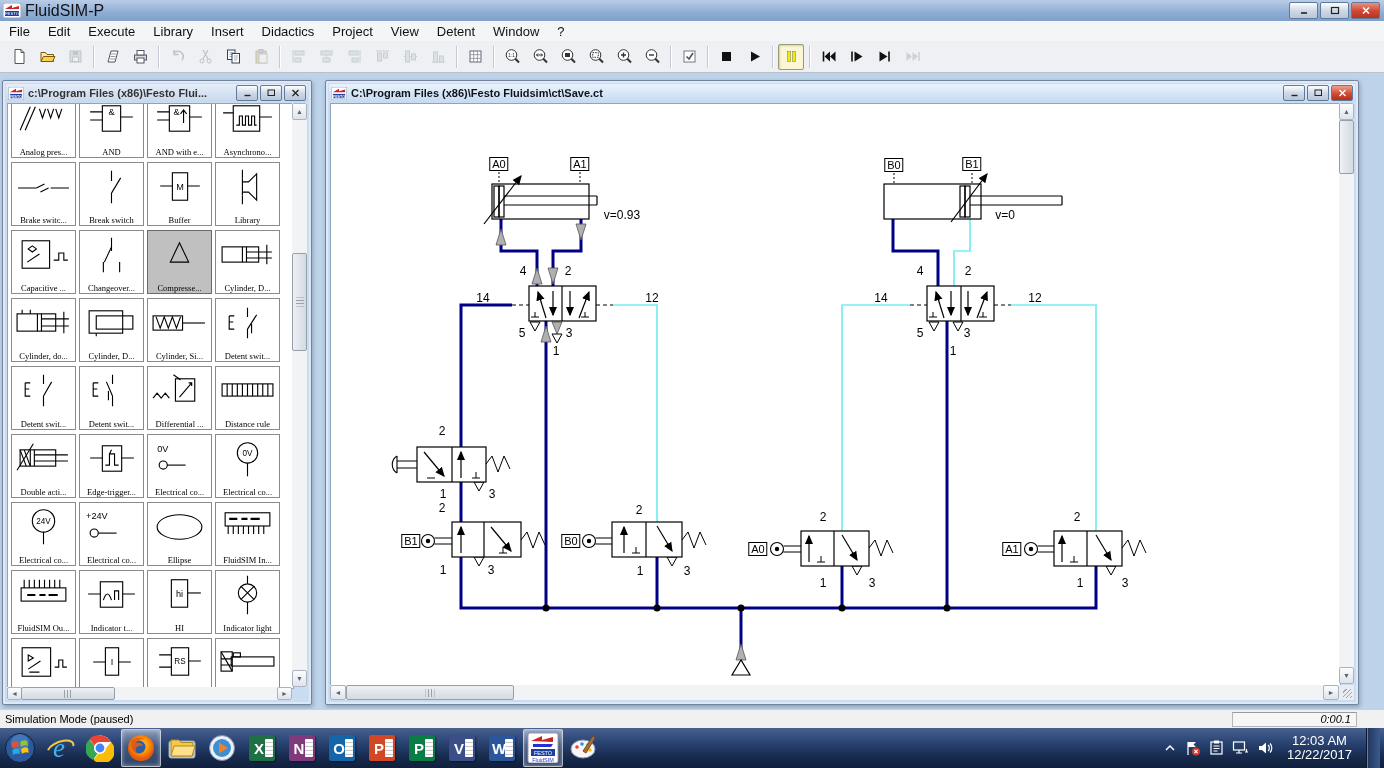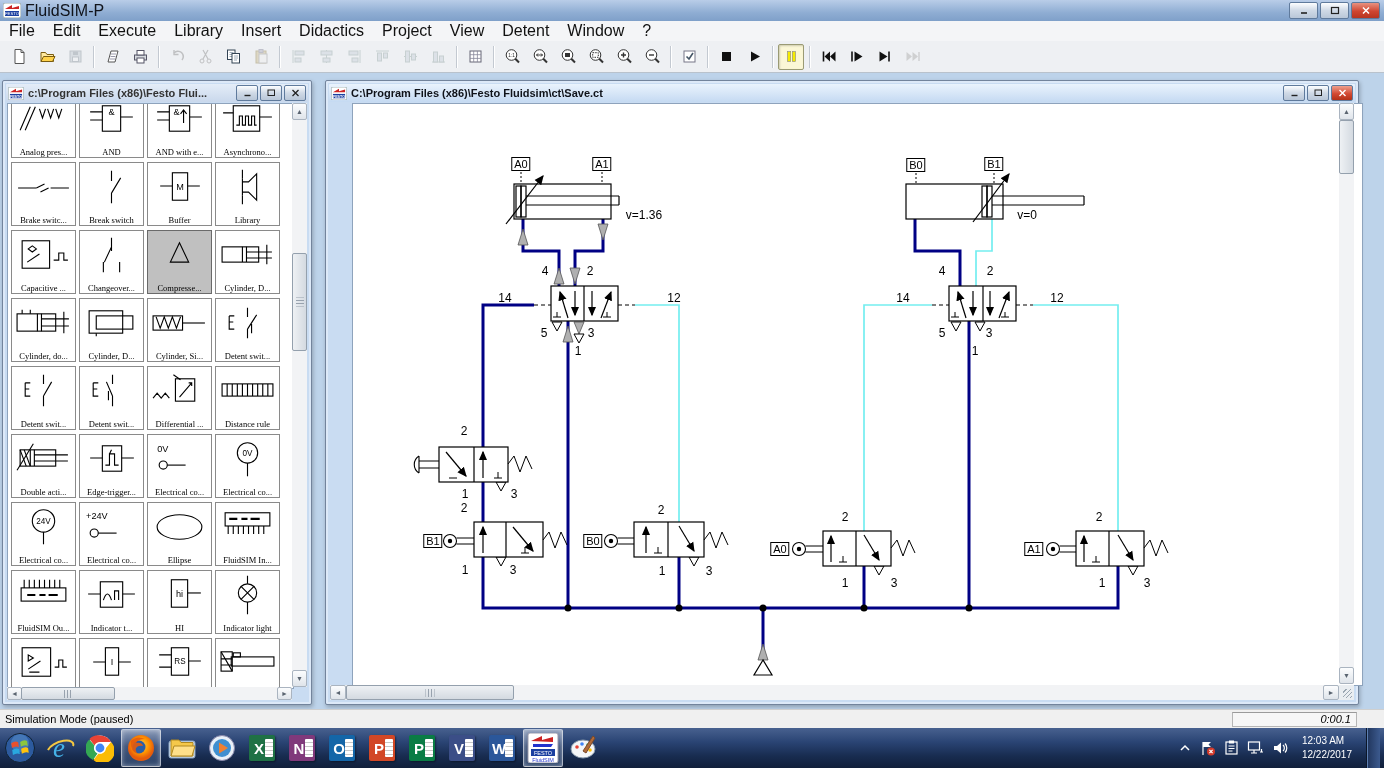--- a/index.html
+++ b/index.html
@@ -10,21 +10,21 @@
     background:linear-gradient(#b9cde8,#8fadd3 60%,#7fa0c9);display:flex;align-items:center;
     border-bottom:1px solid #6e8cb0;}
   .titlebar .appicon{width:18px;height:15px;margin:0 4px 0 3px;}
   .titlebar .ttl{font-size:16px;color:#10131a;}
   .winctl{margin-left:auto;display:flex;gap:2px;padding-right:4px;}
   .wbtn{width:27px;height:15px;border:1px solid #5f7a9c;border-radius:2px;
     background:linear-gradient(#fdfeff,#cfd9e6 50%,#b9c7d8);display:flex;align-items:center;justify-content:center;}
   .wbtn svg{display:block}
   .wbtn.red{background:linear-gradient(#e89180,#cf4631 55%,#b83520);}
   .menubar{position:absolute;top:21px;left:0;right:0;height:20px;background:#f4f5f7;
-    border-bottom:1px solid #d9dce1;display:flex;align-items:center;font-size:16px;color:#111;}
+    border-bottom:1px solid #d9dce1;display:flex;align-items:center;font-size:13px;color:#111;}
   .mitem{padding:2px 9px;}
   .toolbar{position:absolute;top:41px;left:0;right:0;height:31px;background:#eef0f3;
     border-bottom:1px solid #b9c2cc;display:flex;align-items:center;padding-left:5px;}
   .tbtn{width:24px;height:24px;margin:0 1px;display:flex;align-items:center;justify-content:center;border:1px solid transparent;border-radius:2px;}
   .tbtn.disabled{opacity:.45;}
   .tbtn.active{background:#fbf7d6;border:1px solid #9a9a74;box-shadow:inset 1px 1px 2px rgba(0,0,0,.18);}
   .tsep{width:1px;height:22px;background:#c3c9d1;box-shadow:1px 0 0 #ffffff;margin:0 4px;}
   
   .mdi{position:absolute;top:73px;left:0;right:0;bottom:58px;background:#bdd3ea;}
   .win{position:absolute;background:#c9dcf2;border:1px solid #73849c;border-radius:2px;
@@ -41,21 +41,21 @@
   #libwin{left:2px;top:7px;width:308px;height:623px;}
   #libgrid-clip{position:absolute;left:4px;top:22px;width:285px;height:584px;background:#fff;overflow:hidden;border:1px solid #8ea3bc;}
   #libgrid{position:absolute;left:3px;top:-10px;display:grid;grid-template-columns:repeat(4,65px);grid-auto-rows:64px;gap:4px 3px;}
   .cell{position:relative;border:1px solid #8a8a8a;background:#fff;}
   .cell.selected{background:#c0c0c0;border-color:#6a6a6a;}
   .cell svg{position:absolute;left:1px;top:1px;width:61px;height:46px;}
   .cell .lbl{position:absolute;bottom:0px;left:0;right:0;text-align:center;font-size:8.5px;color:#000;
     white-space:nowrap;overflow:hidden;font-family:Liberation Serif, serif;}
   
   #cirwin{left:325px;top:7px;width:1032px;height:623px;}
-  #canvas{position:absolute;left:4px;top:22px;width:1009px;height:581px;background:#fff;border:1px solid #8ea3bc;margin-left:22px;}
+  #canvas{position:absolute;left:4px;top:22px;width:1009px;height:581px;background:#fff;border:1px solid #8ea3bc;}
   #canvas svg{position:absolute;left:0;top:0;}
   .clab{position:absolute;transform:translate(-50%,-50%);font-size:12px;color:#000;white-space:nowrap;}
   .clab.box{border:1px solid #000;background:#fff;font-size:11px;line-height:12px;padding:0 2px;}
   
   .sb{position:absolute;background:#f2f3f5;}
   .sbarr{position:absolute;display:flex;align-items:center;justify-content:center;color:#5a6470;
     background:linear-gradient(#fcfdfe,#dfe4ea);border:1px solid #aab4c0;border-radius:2px;font-size:7px;}
   .sbthumb{position:absolute;background:linear-gradient(90deg,#eef1f4,#d4dae1);border:1px solid #94a0ad;border-radius:2px;}
   .sbthumb.h{background:linear-gradient(#eef1f4,#d4dae1);}
   .grip{position:absolute;left:50%;top:50%;transform:translate(-50%,-50%);width:9px;height:8px;
@@ -73,21 +73,21 @@
   .taskbar{position:absolute;left:0;right:0;bottom:0;height:40px;display:flex;align-items:center;
     background:linear-gradient(#48618f,#2a4474 35%,#182c50 70%,#101f3a);}
   .titem{width:38px;height:36px;margin:0 1px;border-radius:2px;display:flex;align-items:center;justify-content:center;flex:0 0 auto;}
   .titem.active{background:linear-gradient(rgba(255,255,255,.38),rgba(255,255,255,.14) 45%,rgba(120,160,220,.30));
     border:1px solid rgba(255,255,255,.6);box-shadow:inset 0 0 5px rgba(255,255,255,.45);}
   .otile{width:26px;height:26px;border-radius:2px;color:#fff;font-weight:bold;font-size:15px;
     display:flex;align-items:center;justify-content:center;position:relative;box-shadow:1px 1px 2px rgba(0,0,0,.4);}
   .otile .pg{position:absolute;right:2px;top:4px;width:8px;height:18px;background:#fff;border-radius:1px;
     background-image:repeating-linear-gradient(#fff 0 3px,#c8c8c8 3px 4px);}
   .tray{margin-left:auto;display:flex;align-items:center;gap:8px;padding-right:4px;color:#fff;}
-  .clock{font-size:10px;line-height:14px;text-align:left;color:#fff;padding:0 6px;}
+  .clock{font-size:13px;line-height:14px;text-align:center;color:#fff;padding:0 6px;}
   .showdesk{width:13px;height:40px;background:linear-gradient(90deg,#20355c,#3c5a8e);
     border-left:1px solid #0b1628;box-shadow:inset 1px 0 0 #5d7fb2;}
 </style>
 </head>
 <body>
 
 <div id="screen">
 
   <div class="titlebar">
     <svg class="appicon" viewBox="0 0 18 15">
@@ -923,21 +923,21 @@
               <circle cx="700" cy="445" r="6.5" stroke-width="1.1"></circle>
                 <circle cx="700" cy="445" r="1.6" fill="#000"></circle>
               <path d="M706.5,442 H723 M706.5,448 H723" stroke-width="1"></path>
               <path d="M791,444 l6,-8 l6,16 l6,-16 l6,13" stroke-width="1"></path>
             </g>
           </g>
         </svg>
         <div id="clabels">
             <span class="clab box" style="left: 168px; top: 60px;">A0</span>
             <span class="clab box" style="left: 249px; top: 60px;">A1</span>
-            <span class="clab" style="left: 291px; top: 111px;">v=1.36</span>
+            <span class="clab" style="left: 291px; top: 111px;">v=0.93</span>
             <span class="clab box" style="left: 563px; top: 61px;">B0</span>
             <span class="clab box" style="left: 641px; top: 60px;">B1</span>
             <span class="clab" style="left: 674px; top: 111px;">v=0</span>
             <span class="clab" style="left: 192px; top: 167px;">4</span>
             <span class="clab" style="left: 237px; top: 167px;">2</span>
             <span class="clab" style="left: 152px; top: 194px;">14</span>
             <span class="clab" style="left: 321px; top: 194px;">12</span>
             <span class="clab" style="left: 191px; top: 229px;">5</span>
             <span class="clab" style="left: 238px; top: 229px;">3</span>
             <span class="clab" style="left: 225px; top: 247px;">1</span>

